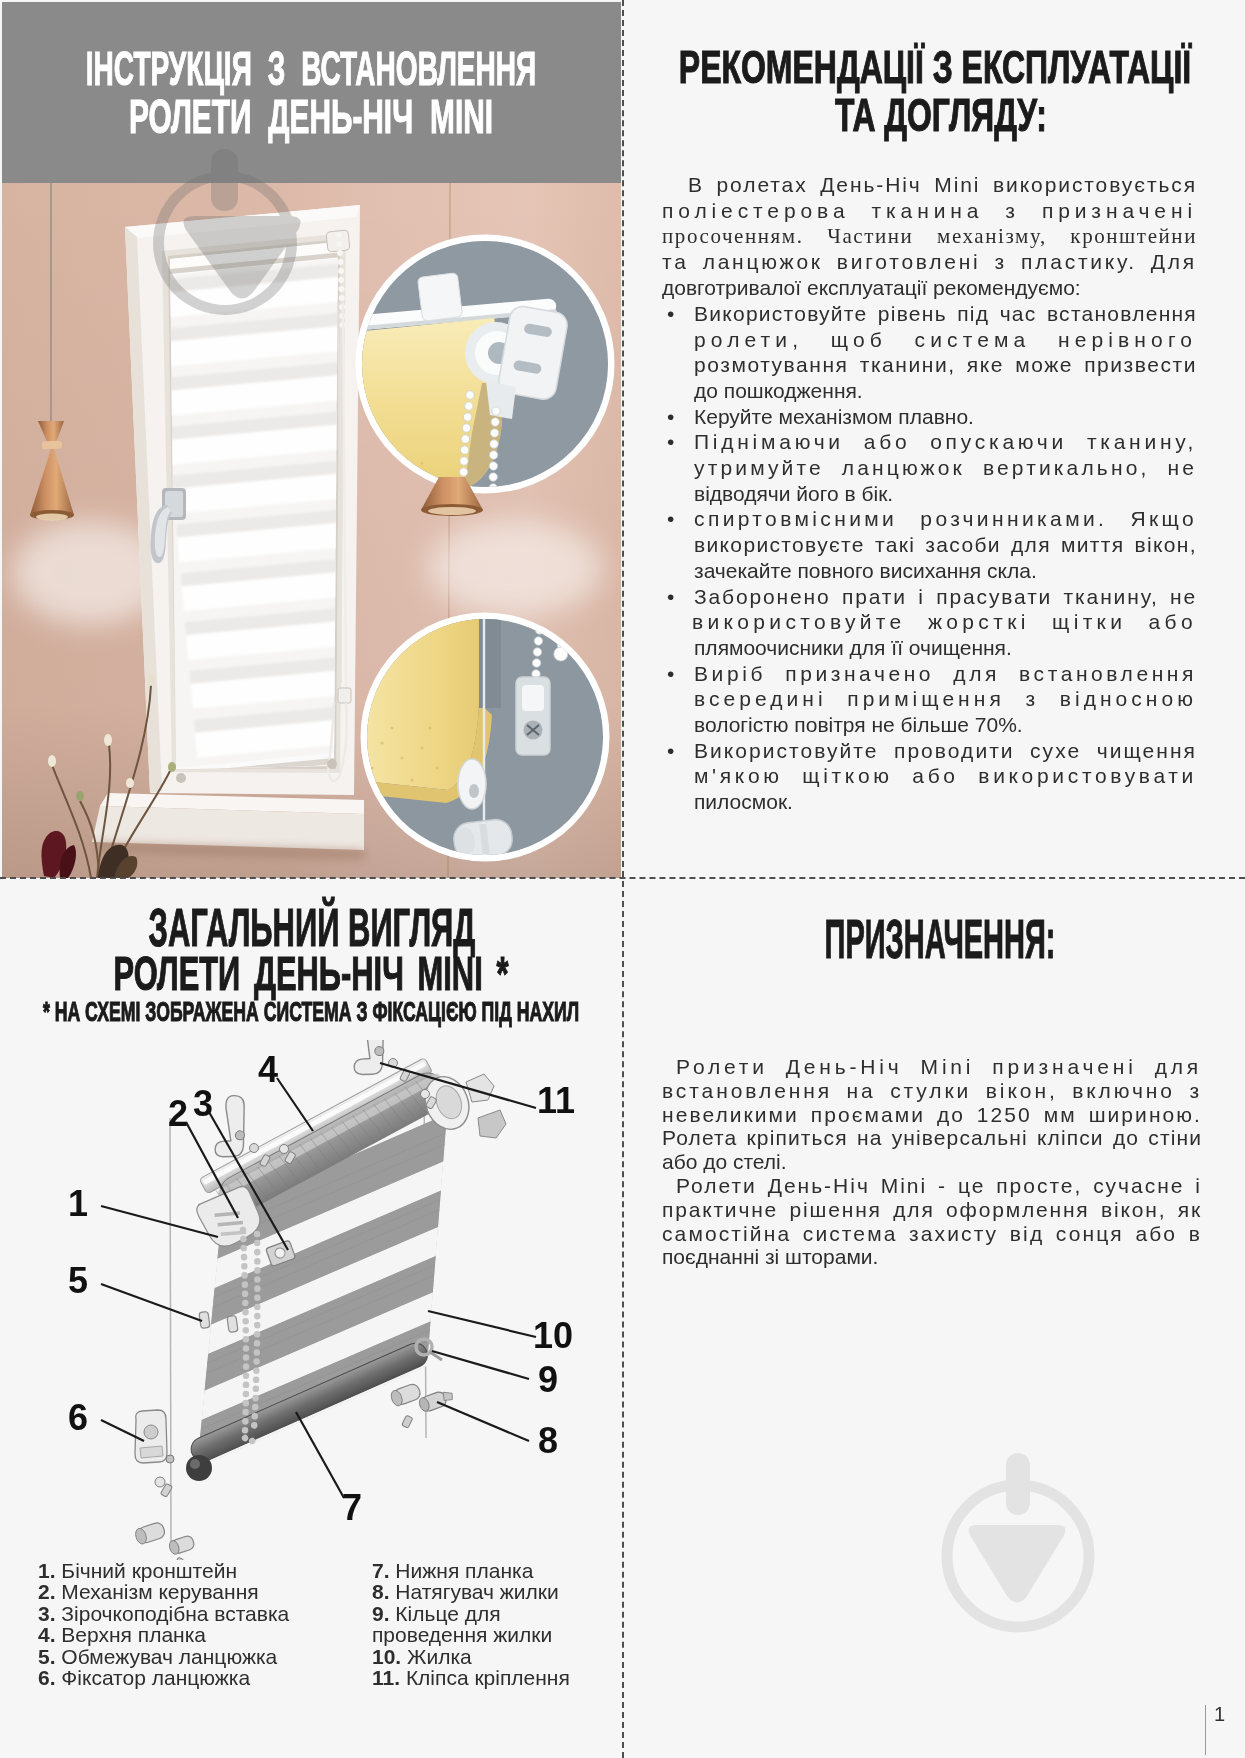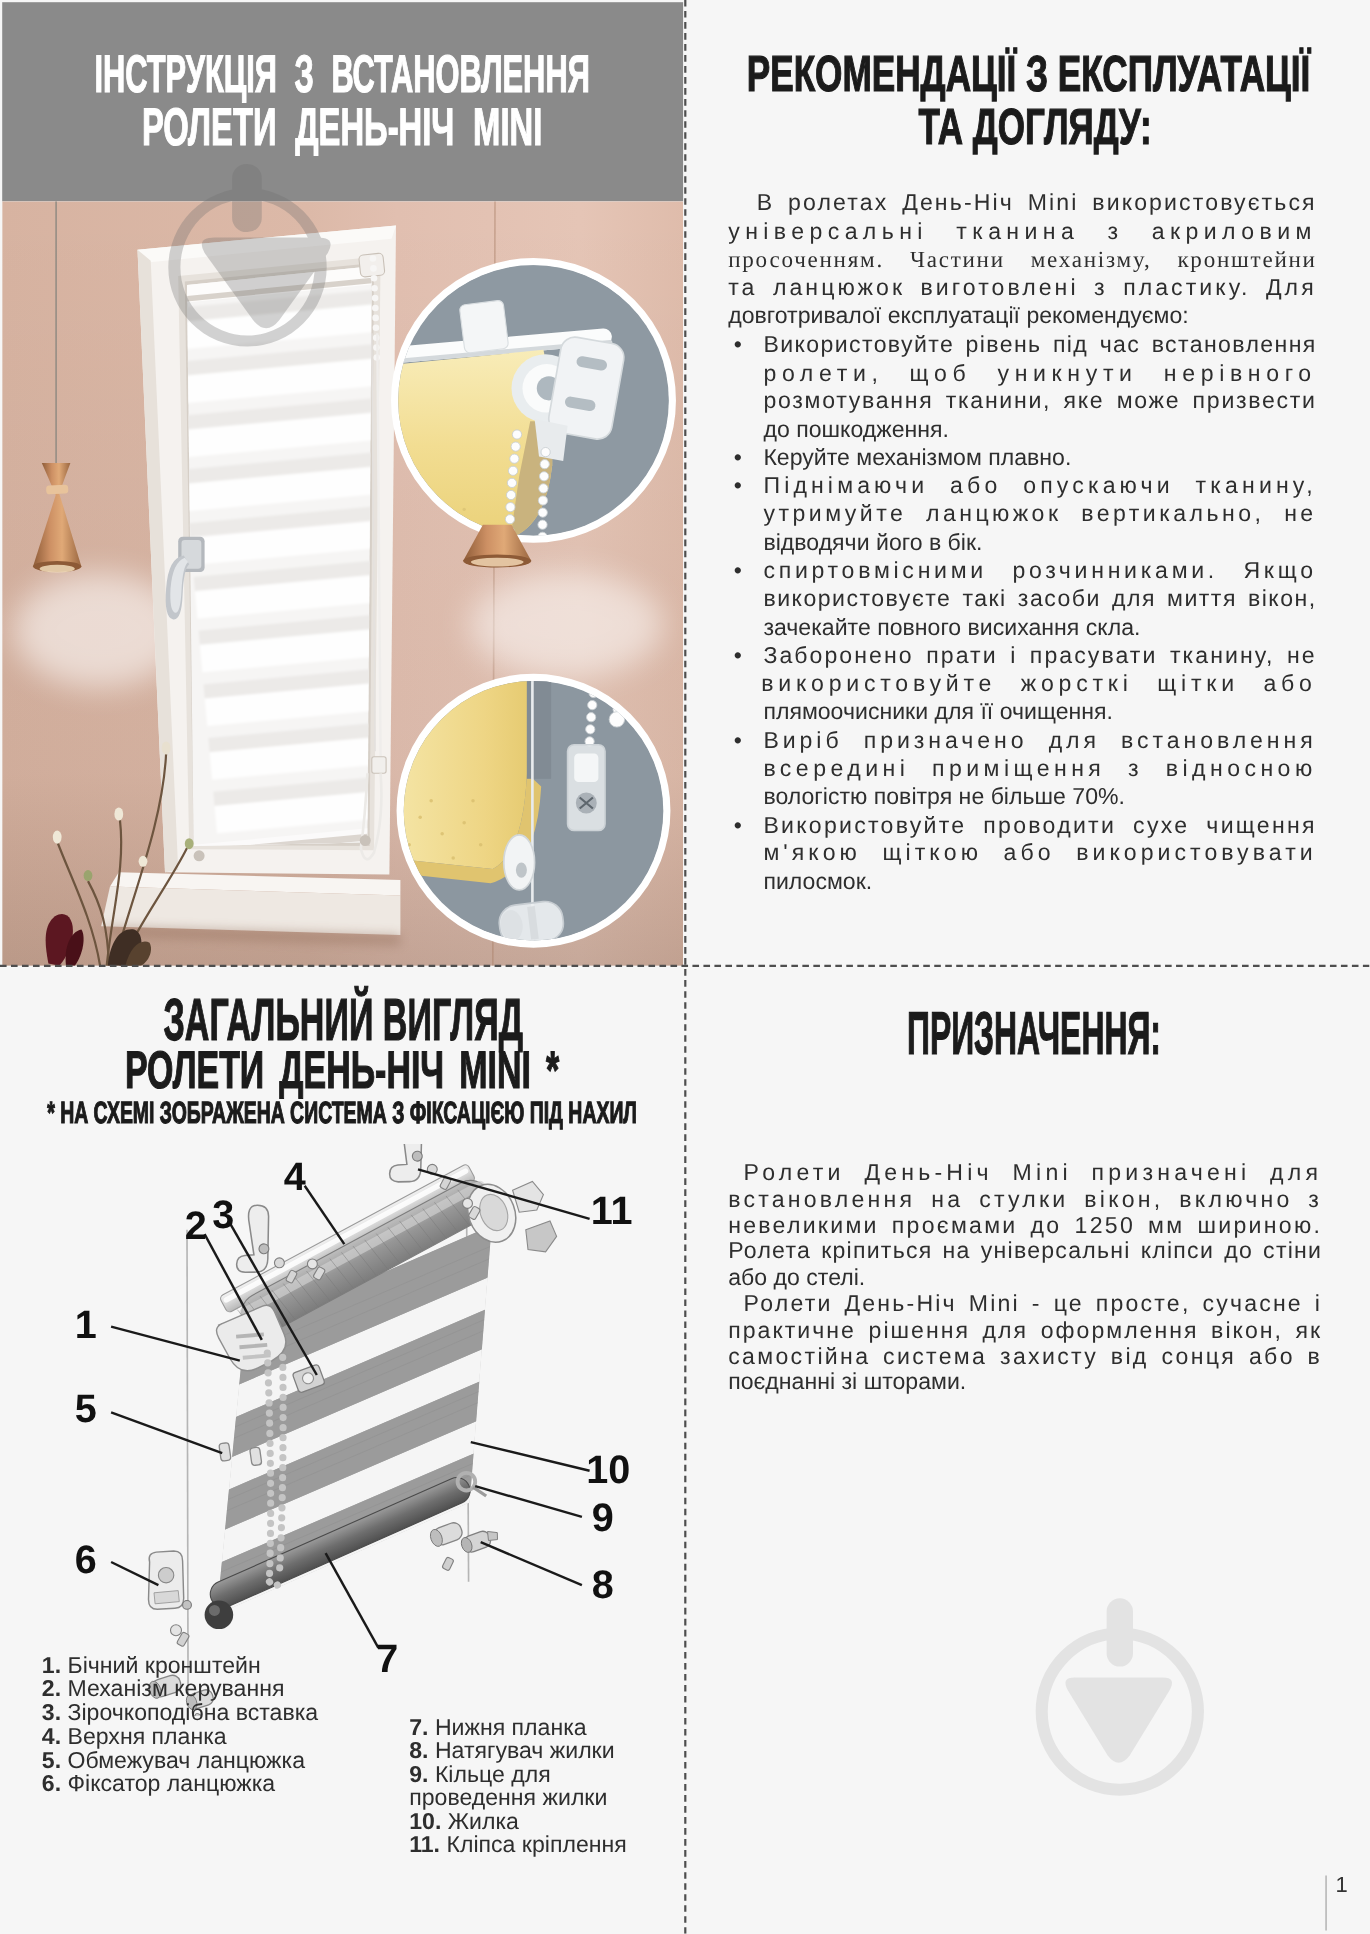--- a/index.html
+++ b/index.html
@@ -320,28 +320,28 @@
 
 <div class="abs" style="left:622px;top:0;width:0;height:1758px;border-left:2px dashed #4e4e4e;"></div>
 
 <div class="abs" style="left:0;top:877px;width:1245px;height:0;border-top:2px dashed #4e4e4e;"></div>
 
 <div class="condc" id="h2a" style="left:935px;top:41.7px;font-size:46px;transform:translateX(-50%) scaleX(.695);">РЕКОМЕНДАЦІЇ З ЕКСПЛУАТАЦІЇ</div>
 <div class="condc" id="h2b" style="left:941px;top:89.7px;font-size:46px;transform:translateX(-50%) scaleX(.692);">ТА ДОГЛЯДУ:</div>
 
 <div class="abs body-txt" id="rec" style="left:662px;top:172.3px;width:535px;font-size:21px;line-height:25.7px;">
 <div class="jl" style="letter-spacing:1.92px;"><span style="display:inline-block;width:26px;"></span>В ролетах День-Ніч Mini використовується</div>
-<div class="jl" style="letter-spacing:4.90px;">універсальні тканина з акриловим</div>
+<div class="jl" style="letter-spacing:4.90px;">поліестерова тканина з призначені</div>
 <div class="jl" style="letter-spacing:1.58px;font-family:Liberation Serif, serif;">просоченням. Частини механізму, кронштейни</div>
 <div class="jl" style="letter-spacing:2.77px;">та ланцюжок виготовлені з пластику. Для</div>
 <div class="ll">довготривалої експлуатації рекомендуємо:</div>
 <div class="li">
       <span class="bu">•</span>
   <div class="jl" style="letter-spacing:1.26px;">Використовуйте рівень під час встановлення</div>
-  <div class="jl" style="letter-spacing:5.12px;">ролети, щоб уникнути нерівного</div>
+  <div class="jl" style="letter-spacing:5.12px;">ролети, щоб система нерівного</div>
   <div class="jl" style="letter-spacing:1.55px;">розмотування тканини, яке може призвести</div>
   <div class="ll">до пошкодження.</div>
     </div>
 <div class="li">
       <span class="bu">•</span>
   <div class="ll">Керуйте механізмом плавно.</div>
     </div>
 <div class="li">
       <span class="bu">•</span>
   <div class="jl" style="letter-spacing:3.75px;">Піднімаючи або опускаючи тканину,</div>
@@ -588,21 +588,21 @@
   <text x="78" y="1293" text-anchor="middle">5</text>
   <text x="78" y="1430" text-anchor="middle">6</text>
   <text x="352" y="1520" text-anchor="middle">7</text>
   <text x="548" y="1453" text-anchor="middle">8</text>
   <text x="548" y="1392" text-anchor="middle">9</text>
   <text x="553" y="1348" text-anchor="middle">10</text>
   <text x="556" y="1113" text-anchor="middle">11</text>
 </g>
 </svg>
 
-<div class="abs body-txt" id="leg1" style="left:38px;top:1504px;width:330px;font-size:21px;line-height:21.4px;">
+<div class="abs body-txt" id="leg1" style="left:38px;top:1560px;width:330px;font-size:21px;line-height:21.4px;">
 <b>1.</b> Бічний кронштейн<br>
 <b>2.</b> Механізм керування<br>
 <b>3.</b> Зірочкоподібна вставка<br>
 <b>4.</b> Верхня планка<br>
 <b>5.</b> Обмежувач ланцюжка<br>
 <b>6.</b> Фіксатор ланцюжка
 </div>
 
 <div class="abs body-txt" id="leg2" style="left:372px;top:1560px;width:260px;font-size:21px;line-height:21.4px;">
 <b>7.</b> Нижня планка<br>

